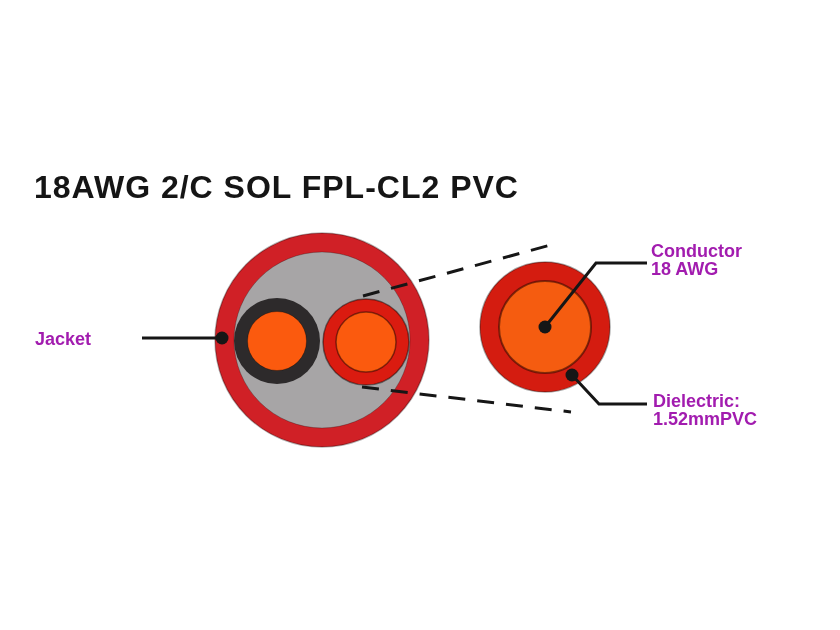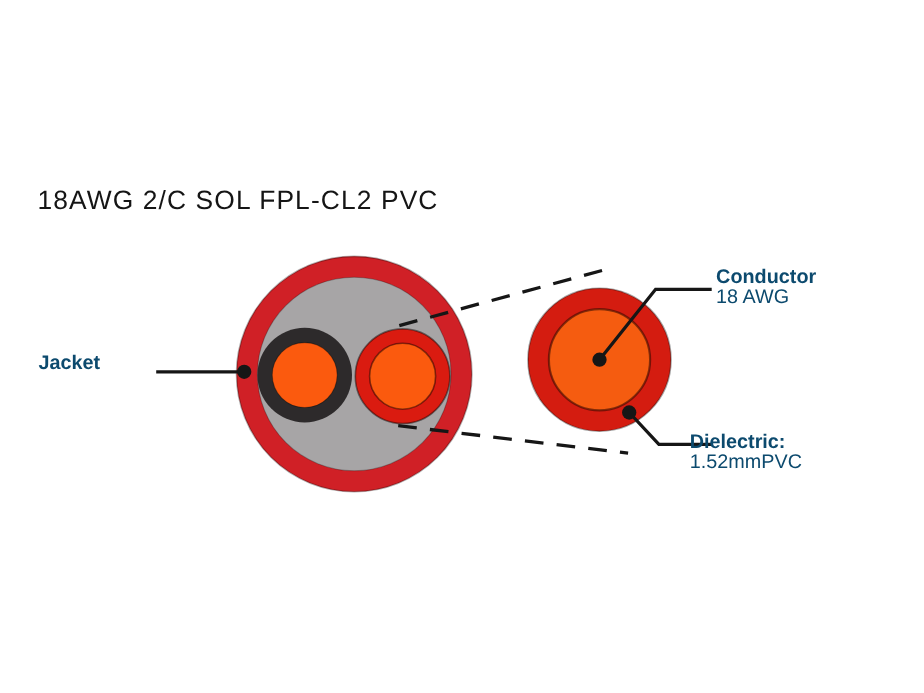--- a/index.html
+++ b/index.html
@@ -12,43 +12,43 @@
     position: relative;
     width: 840px;
     height: 630px;
     background: #ffffff;
     overflow: hidden;
   }
   .page-title {
     position: absolute;
     left: 34px;
     top: 169px;
-    font-size: 24px;
-    font-weight: normal;
+    font-size: 32px;
+    font-weight: bold;
     letter-spacing: 1px;
     color: #151515;
     white-space: nowrap;
   }
   .diagram-svg {
     position: absolute;
     left: 0;
     top: 0;
   }
   .callout {
     position: absolute;
-    color: #0c4a6e;
+    color: #a21caf;
     font-size: 18px;
     line-height: 18px;
     white-space: nowrap;
   }
   .callout .lbl-title { font-weight: bold; }
-  .callout .lbl-spec  { font-weight: normal; }
-  #jacket-label     { left: 35px;  top: 320px; }
+  .callout .lbl-spec  { font-weight: bold; }
+  #jacket-label     { left: 35px;  top: 330px; }
   #conductor-label  { left: 651px; top: 242px; }
-  #dielectric-label { left: 627px; top: 392px; }
+  #dielectric-label { left: 653px; top: 392px; }
 </style>
 </head>
 <body>
 
 <div class="stage">
 
   <div class="page-title">18AWG 2/C SOL FPL-CL2 PVC</div>
 
   <svg class="diagram-svg" width="840" height="630" viewBox="0 0 840 630">
 

